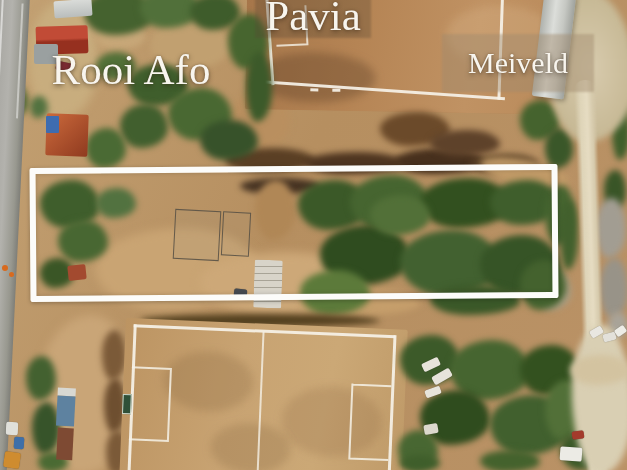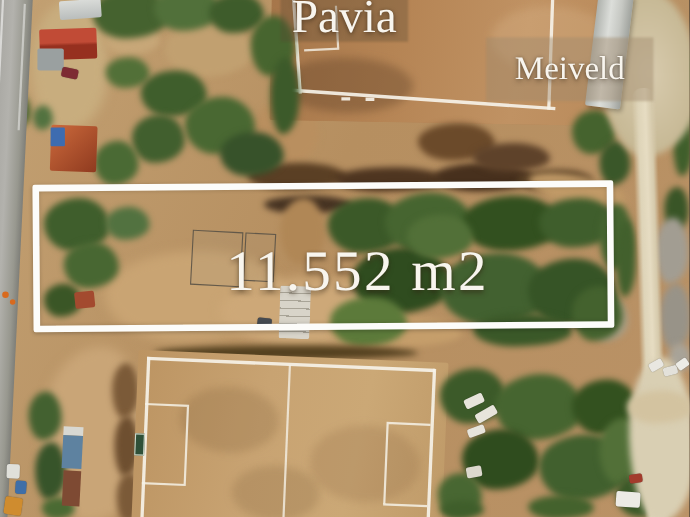--- a/index.html
+++ b/index.html
@@ -181,16 +181,16 @@
   <i class="car" style="left:4px;top:452px;width:16px;height:16px;background:#cf8c2f;transform:rotate(8deg);"></i>
   <i style="left:2px;top:265px;width:6px;height:6px;background:#d86a1e;border-radius:50%;"></i>
   <i style="left:9px;top:272px;width:5px;height:5px;background:#d86a1e;border-radius:50%;"></i>
 
   <div class="outline" style="left:30px;top:166px;width:528px;height:134px;transform:rotate(-0.45deg);"></div>
 
   <i class="tintbox" style="left:255px;top:-8px;width:116px;height:46px;background:rgba(88,70,50,.32);"></i>
   <i class="tintbox" style="left:442px;top:34px;width:152px;height:58px;background:rgba(160,138,108,.45);"></i>
 
   <div class="lbl" style="left:243px;top:-8px;width:140px;height:48px;line-height:48px;font-size:43px;">Pavia</div>
+  <div class="lbl" style="left:36px;top:46px;width:190px;height:48px;line-height:48px;font-size:43px;">Rooi Afo</div>
   <div class="lbl" style="left:432px;top:34px;width:172px;height:58px;line-height:58px;font-size:30px;">Meiveld</div>
-  <div class="lbl" style="left:175px;top:214px;width:300px;height:68px;line-height:68px;font-size:52px;letter-spacing:2px;">11.552 m2</div>
 
 </div>
 
 </body></html>

